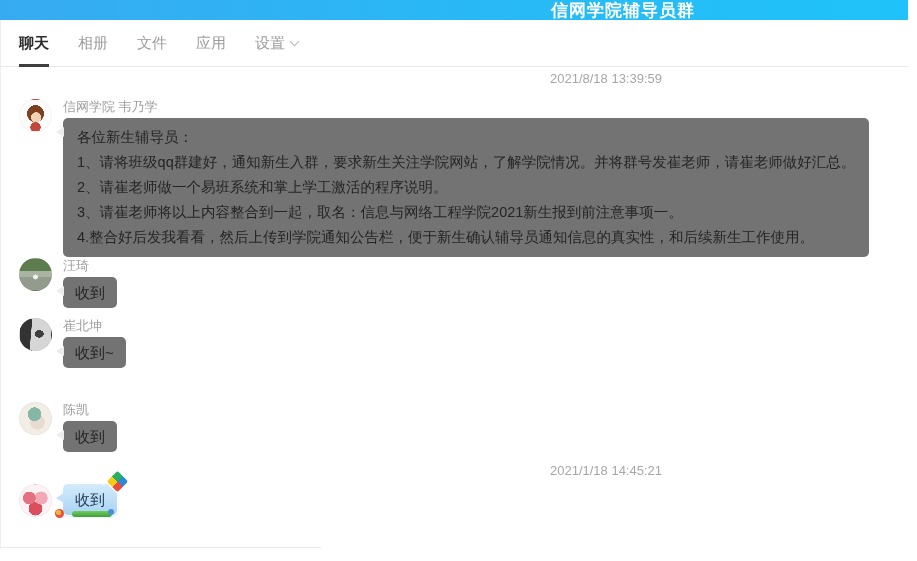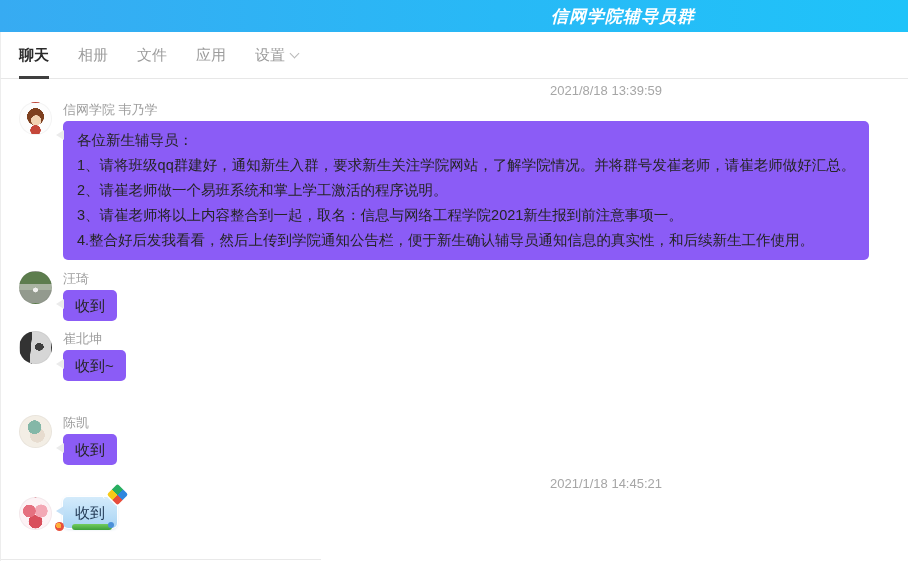--- a/index.html
+++ b/index.html
@@ -3,23 +3,22 @@
 <meta charset="utf-8">
 <style>
   * { margin:0; padding:0; box-sizing:border-box; }
   html,body { background:#fff; }
   .page {
     position:relative; width:917px; height:561px; overflow:hidden;
     background:#fff; font-family:"Liberation Sans", sans-serif;
   }
   
   .header {
-    position:relative; width:908px; height:32px;
+    position:relative; width:908px; height:20px;
     background:linear-gradient(90deg,#37abf2 0%, #28b9f6 55%, #1fc3f9 100%);
-    font-style:italic;
   }
   .header-title {
     position:absolute; left:623px; top:50%; transform:translate(-50%,-50%);
     color:#fff; font-size:17px; font-weight:700; letter-spacing:1px; white-space:nowrap;
   }
   
   .tabbar {
     position:relative; height:47px; border-bottom:1px solid #e7e7e7; border-left:1px solid #ededed;
     display:flex; align-items:flex-start; padding-left:18px; gap:29px; background:#fff;
   }
@@ -39,38 +38,38 @@
   
   .chat {
     position:relative; height:482px; border-left:1px solid #ededed;
     padding-left:18px; overflow:hidden;
   }
   .timestamp {
     width:max-content; margin-left:587px; transform:translateX(-50%);
     color:#a6a6a6; font-size:13px; line-height:16px; padding-top:4px;
   }
   .timestamp.second { padding-top:11px; }
-  .msg { position:relative; padding-left:44px; margin-top:3px; }
+  .msg { position:relative; padding-left:44px; margin-top:12px; }
   .msg .avatar {
     position:absolute; left:0; top:0; width:33px; height:33px; border-radius:50%;
     border:1px solid rgba(0,0,0,0.04); cursor:pointer;
   }
   .m-name { font-size:13px; color:#9e9e9e; line-height:16px; margin-bottom:3px; }
   .bubble {
-    position:relative; display:inline-block; background:#8b5cf6;
+    position:relative; display:inline-block; background:#737373;
     border-radius:5px; color:#252525; vertical-align:top;
   }
   .bubble::before {
     content:""; position:absolute; left:-7px; top:9px; width:0; height:0;
     border-style:solid; border-width:5px 8px 5px 0;
     border-color:transparent #ebebeb transparent transparent;
   }
   .bubble.large { padding:7px 14px; font-size:14.5px; line-height:25px; }
   .bubble.small { padding:8px 12px; font-size:15px; line-height:15px; }
-  .msg2 { margin-top:11px; }
+  .msg2 { margin-top:1px; }
   .msg3 { margin-top:10px; }
   .msg4 { margin-top:34px; }
   .msg5 { margin-top:5px; }
   
   .bubble.sky {
     background:linear-gradient(180deg,#d4ebfb 0%, #a8d4f4 100%);
     color:#223a55; box-shadow:0 0 0 1px #fff, 0 1px 3px rgba(120,160,200,.45);
   }
   .bubble.sky::before { border-color:transparent #c3e0f7 transparent transparent; }
   .kite {

